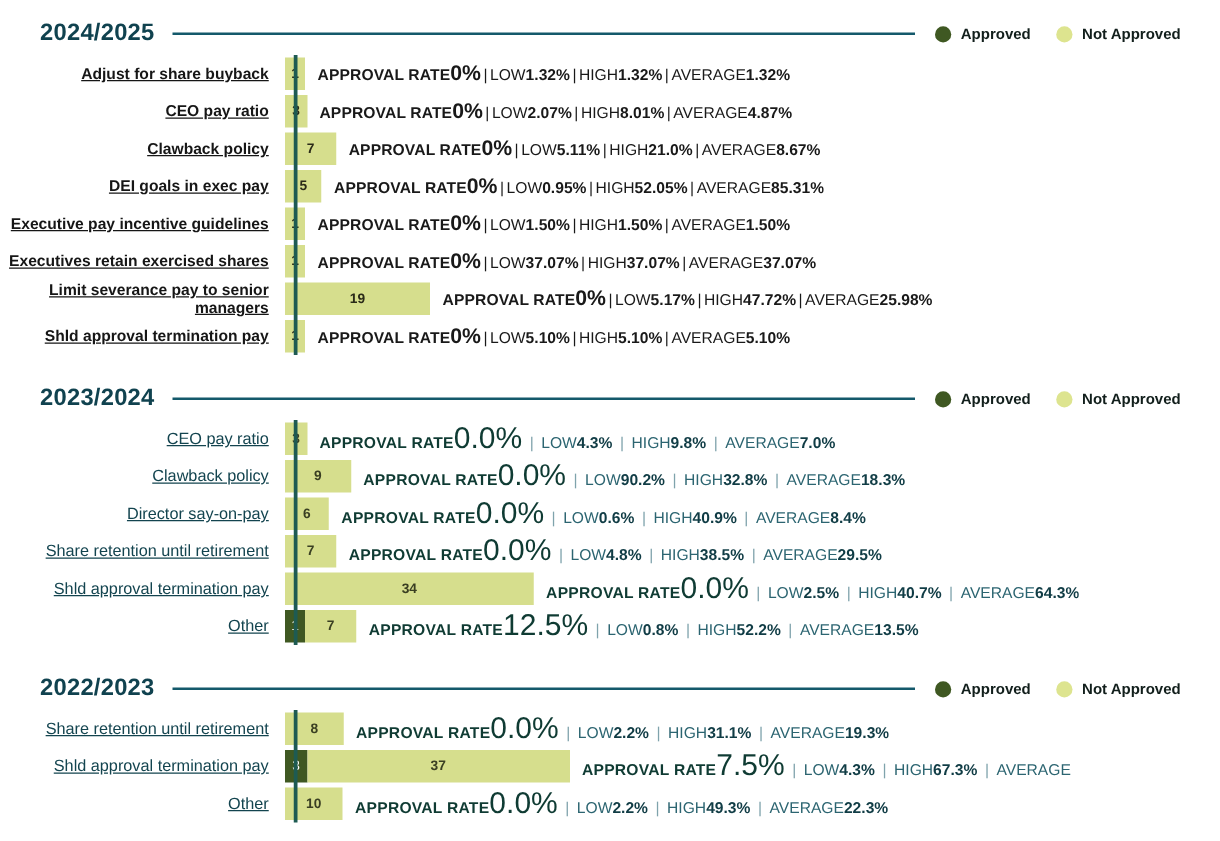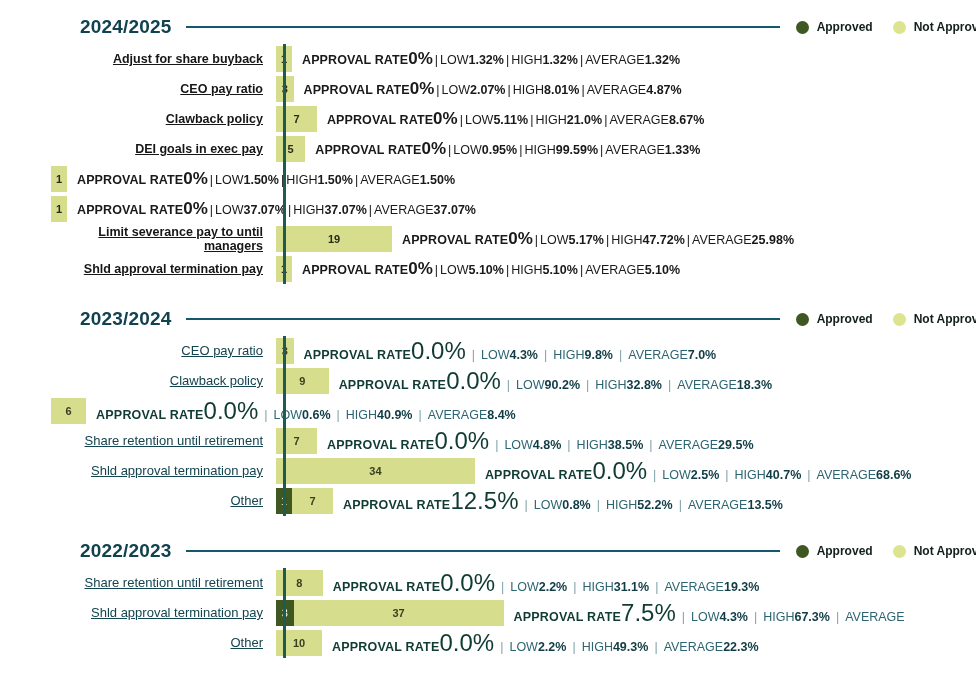--- a/index.html
+++ b/index.html
@@ -6,21 +6,21 @@
   body{
     width:976px;height:673px;
     background:#ffffff;
     font-family:"Liberation Sans", sans-serif;
     color:#1b1b1b;
     overflow:hidden;
   }
   .page{position:relative;width:976px;height:673px;}
 
   
-  .section{position:relative;margin-left:48px;}
+  .section{position:relative;}
   .sec-head{
     position:relative;
     display:flex;align-items:center;
     height:34px;
     padding-left:32px;
   }
   .sec-title{
     font-size:19px;font-weight:bold;
     color:#10424f;
     letter-spacing:.2px;
@@ -198,66 +198,72 @@
             <div class="bars">
               <div class="bar na" style="width: 29.25px;">5</div>
               <div class="stats">
                 <span class="rate-lbl">APPROVAL RATE </span>
                 <span class="rate-val">0%</span>
                 <span class="sep"> | </span>
                 <span class="k">LOW </span>
                 <span class="v">0.95%</span>
                 <span class="sep"> | </span>
                 <span class="k">HIGH </span>
-                <span class="v">99.59%</span>
-                <span class="sep"> | </span>
-                <span class="k">AVERAGE </span>
-                <span class="v">1.33%</span>
-              </div>
-            </div>
-          </div>
-          <div class="row">
+                <span class="v">52.05%</span>
+                <span class="sep"> | </span>
+                <span class="k">AVERAGE </span>
+                <span class="v">85.31%</span>
+              </div>
+            </div>
+          </div>
+          <div class="row">
+            <div class="row-label">
+              <span>Executive pay incentive guidelines</span>
+            </div>
             <div class="bars">
               <div class="bar na" style="width: 16px;">1</div>
               <div class="stats">
                 <span class="rate-lbl">APPROVAL RATE </span>
                 <span class="rate-val">0%</span>
                 <span class="sep"> | </span>
                 <span class="k">LOW </span>
                 <span class="v">1.50%</span>
                 <span class="sep"> | </span>
                 <span class="k">HIGH </span>
                 <span class="v">1.50%</span>
                 <span class="sep"> | </span>
                 <span class="k">AVERAGE </span>
                 <span class="v">1.50%</span>
               </div>
             </div>
           </div>
           <div class="row">
+            <div class="row-label">
+              <span>Executives retain exercised shares</span>
+            </div>
             <div class="bars">
               <div class="bar na" style="width: 16px;">1</div>
               <div class="stats">
                 <span class="rate-lbl">APPROVAL RATE </span>
                 <span class="rate-val">0%</span>
                 <span class="sep"> | </span>
                 <span class="k">LOW </span>
                 <span class="v">37.07%</span>
                 <span class="sep"> | </span>
                 <span class="k">HIGH </span>
                 <span class="v">37.07%</span>
                 <span class="sep"> | </span>
                 <span class="k">AVERAGE </span>
                 <span class="v">37.07%</span>
               </div>
             </div>
           </div>
           <div class="row">
             <div class="row-label">
-              <span>Limit severance pay to until managers</span>
+              <span>Limit severance pay to senior managers</span>
             </div>
             <div class="bars">
               <div class="bar na" style="width: 116px;">19</div>
               <div class="stats">
                 <span class="rate-lbl">APPROVAL RATE </span>
                 <span class="rate-val">0%</span>
                 <span class="sep"> | </span>
                 <span class="k">LOW </span>
                 <span class="v">5.17%</span>
                 <span class="sep"> | </span>
@@ -345,20 +351,23 @@
                 <span class="sep"> | </span>
                 <span class="k">HIGH </span>
                 <span class="v">32.8%</span>
                 <span class="sep"> | </span>
                 <span class="k">AVERAGE </span>
                 <span class="v">18.3%</span>
               </div>
             </div>
           </div>
           <div class="row">
+            <div class="row-label">
+              <span>Director say-on-pay</span>
+            </div>
             <div class="bars">
               <div class="bar na" style="width: 35.1px;">6</div>
               <div class="stats">
                 <span class="rate-lbl">APPROVAL RATE </span>
                 <span class="rate-val">0.0%</span>
                 <span class="sep"> | </span>
                 <span class="k">LOW </span>
                 <span class="v">0.6%</span>
                 <span class="sep"> | </span>
                 <span class="k">HIGH </span>
@@ -400,21 +409,21 @@
                 <span class="rate-lbl">APPROVAL RATE </span>
                 <span class="rate-val">0.0%</span>
                 <span class="sep"> | </span>
                 <span class="k">LOW </span>
                 <span class="v">2.5%</span>
                 <span class="sep"> | </span>
                 <span class="k">HIGH </span>
                 <span class="v">40.7%</span>
                 <span class="sep"> | </span>
                 <span class="k">AVERAGE </span>
-                <span class="v">68.6%</span>
+                <span class="v">64.3%</span>
               </div>
             </div>
           </div>
           <div class="row">
             <div class="row-label">
               <span>Other</span>
             </div>
             <div class="bars">
               <div class="bar ap" style="width: 16px;">1</div>
               <div class="bar na" style="width: 40.95px;">7</div>

